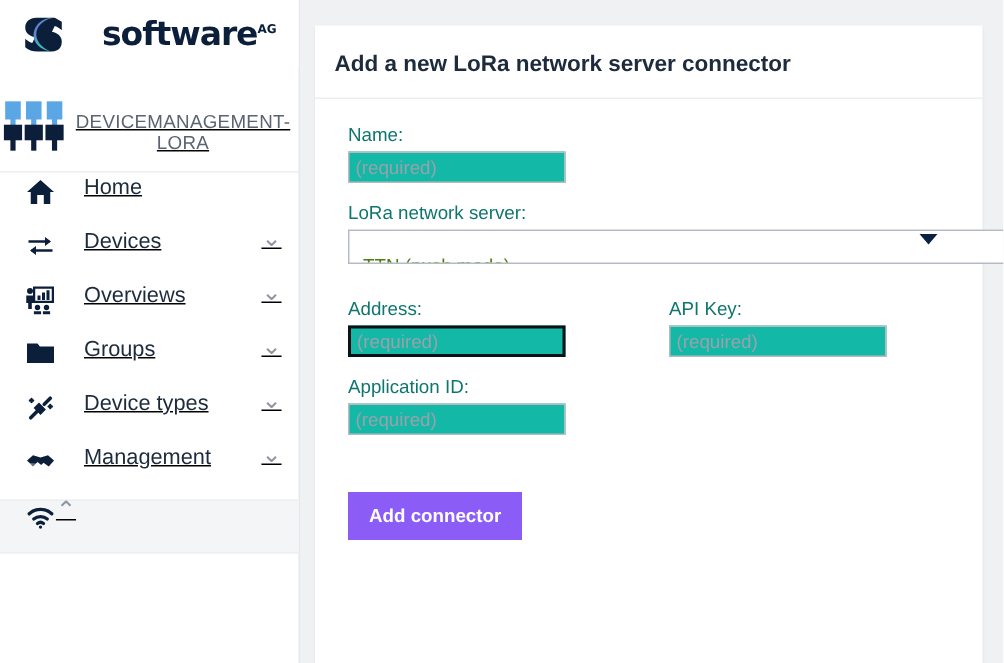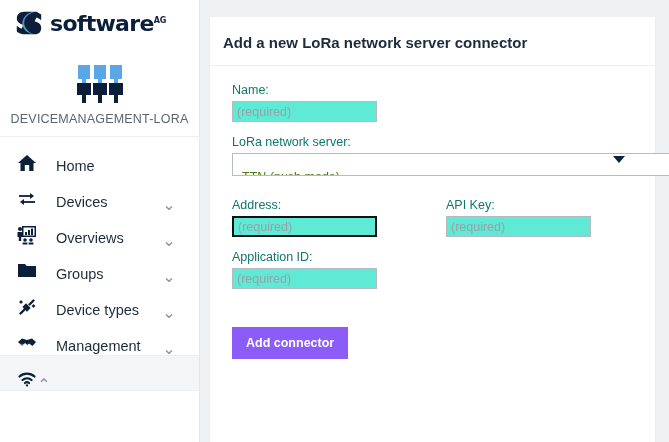--- a/index.html
+++ b/index.html
@@ -19,55 +19,57 @@
     display: flex; flex-direction: column;
     flex: 0 0 200px;
     position: relative;
   }
   .brand {
     height: 46px;
     display: flex; align-items: center;
     padding-left: 14px;
     background: #ffffff;
   }
-  .brand-logo { display: flex; align-items: center; gap: 6px; }
+  .brand-logo { display: flex; align-items: center; gap: 24px; }
   .brand-mark { width: 30px; height: 30px; display: block; }
   .brand-word {
     font-size: 22px; font-weight: bold; letter-spacing: -0.7px;
     color: #0b1f3a;
     font-family: "DejaVu Sans", sans-serif;
     position: relative;
   }
   .brand-sup {
     font-size: 8px; font-weight: bold; vertical-align: super;
     color: #0b1f3a; letter-spacing: 0;
   }
 
   .app-id {
     padding-top: 18px;
-    display: flex; flex-direction: column; align-items: center;
+    display: flex; align-items: center;
     border-bottom: 1px solid #edeef0;
     padding-bottom: 10px;
+    text-decoration: underline;
   }
   .app-icon { width: 52px; height: 40px; display: block; }
   .app-name {
     margin-top: 8px;
     font-size: 12.5px; letter-spacing: 0.2px;
     color: #5a6472;
     text-align: center;
   }
 
   .nav { margin-top: 2px; }
   .nav-item {
     height: 36px;
-    display: flex; align-items: flex-end;
-    padding: 0 24px 0 16px;
+    display: flex; align-items: flex-start;
+    padding: 0 12px 0 16px;
     cursor: pointer;
     position: relative;
     border-bottom: 1px solid transparent;
+    text-decoration: underline;
   }
   .nav-item.active {
     background: #f4f5f7;
     border-top: 1px solid #eceef1;
     border-bottom: 1px solid #eceef1;
   }
   .nav-icon {
     width: 22px; height: 22px;
     display: flex; align-items: center; justify-content: center;
     flex: 0 0 22px;
@@ -141,21 +143,21 @@
   .field-label {
     font-size: 12.5px;
     font-weight: normal;
     color: #0f766e;
     margin-bottom: 4px;
   }
   .field-block { margin-bottom: 13px; }
   .txt {
     width: 145px; height: 21px;
     border: 1px solid #b6bbc3;
-    background: #5eead4;
+    background: #14b8a6;
     font-size: 12.5px;
     color: #2b3442;
     padding: 0 4px;
     font-family: "Liberation Sans", sans-serif;
     outline: none;
   }
   .txt::placeholder { color: #9aa1ab; }
   .txt.focused { border: 2px solid #0c1115; }
 
   .sel-wrap { position: relative; width: 400px; }

